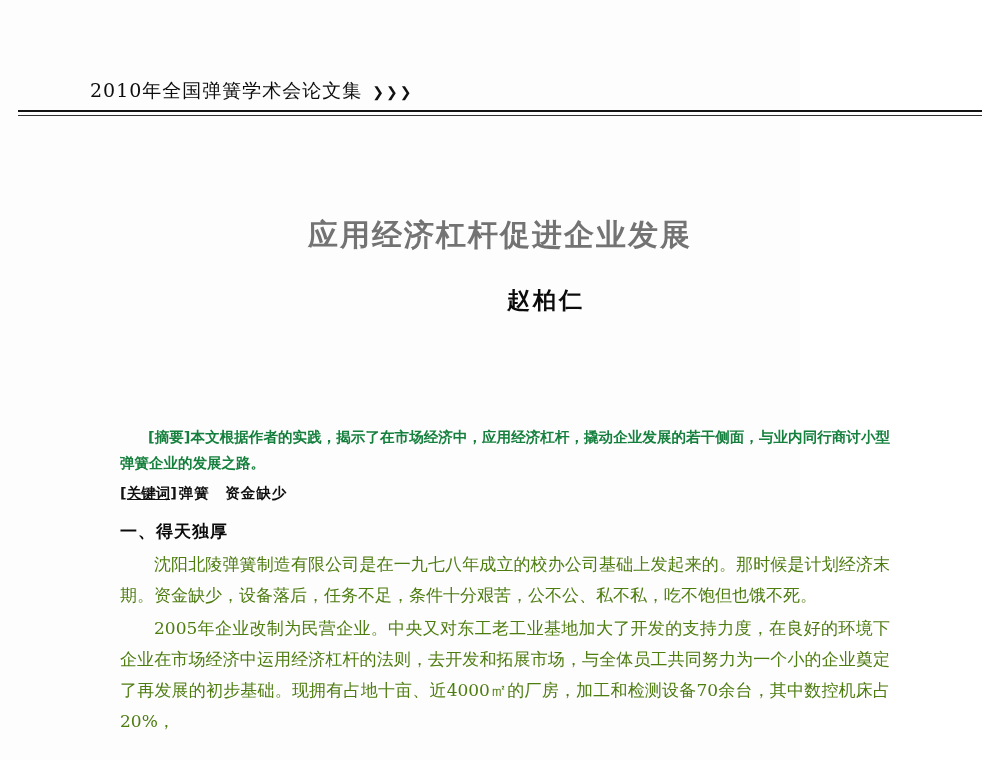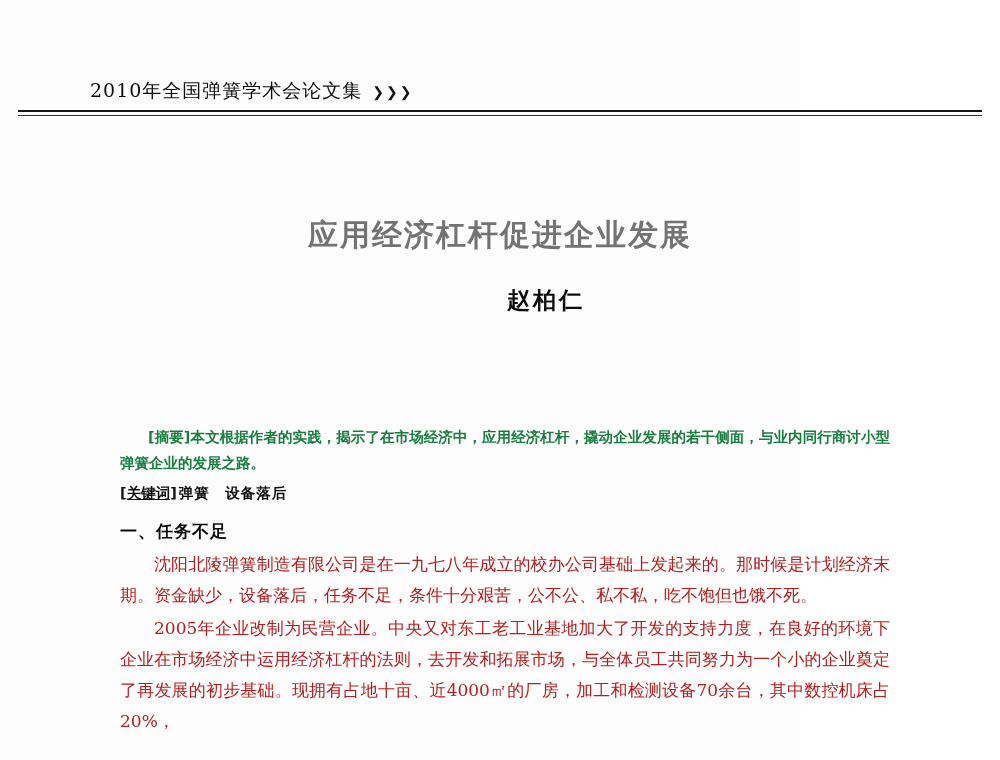--- a/index.html
+++ b/index.html
@@ -127,21 +127,21 @@
     font-size: 17px;
     letter-spacing: 1px;
     color: #0b0b0b;
   }
   .para {
     font-family: "DejaVu Serif", "Liberation Serif", serif;
     font-size: 17px;
     line-height: 31px;
     text-align: justify;
     text-indent: 34px;
-    color: #b91c1c;
+    color: #4d7c0f;
     margin-top: 2px;
   }
   .para.first { margin-top: 6px; }
 </style>
 </head>
 <body>
 
 <div class="page">
 
   <div class="runninghead">
@@ -151,21 +151,21 @@
   <div class="rule"></div>
   <div class="rule thin"></div>
 
   <div class="doc-title">应用经济杠杆促进企业发展</div>
   <div class="doc-author">赵柏仁</div>
 
   <div class="body-block">
 
     <div class="abstract"><span class="lead">[摘要]</span><span>本文根据作者的实践，揭示了在市场经济中，应用经济杠杆，撬动企业发展的若干侧面，与业内同行商讨小型弹簧企业的发展之路。</span></div>
 
-    <div class="keywords"><span class="kw-label">[关键词]</span><span class="kw-vals">弹簧　设备落后</span></div>
+    <div class="keywords"><span class="kw-label">[关键词]</span><span class="kw-vals">弹簧　资金缺少</span></div>
 
-    <div class="section-head">一、任务不足</div>
+    <div class="section-head">一、得天独厚</div>
 
     <div class="para first">沈阳北陵弹簧制造有限公司是在一九七八年成立的校办公司基础上发起来的。那时候是计划经济末期。资金缺少，设备落后，任务不足，条件十分艰苦，公不公、私不私，吃不饱但也饿不死。</div>
     <div class="para">2005年企业改制为民营企业。中央又对东工老工业基地加大了开发的支持力度，在良好的环境下企业在市场经济中运用经济杠杆的法则，去开发和拓展市场，与全体员工共同努力为一个小的企业奠定了再发展的初步基础。现拥有占地十亩、近4000㎡的厂房，加工和检测设备70余台，其中数控机床占20%，</div>
 
   </div>
 </div>
 
 </body></html>

